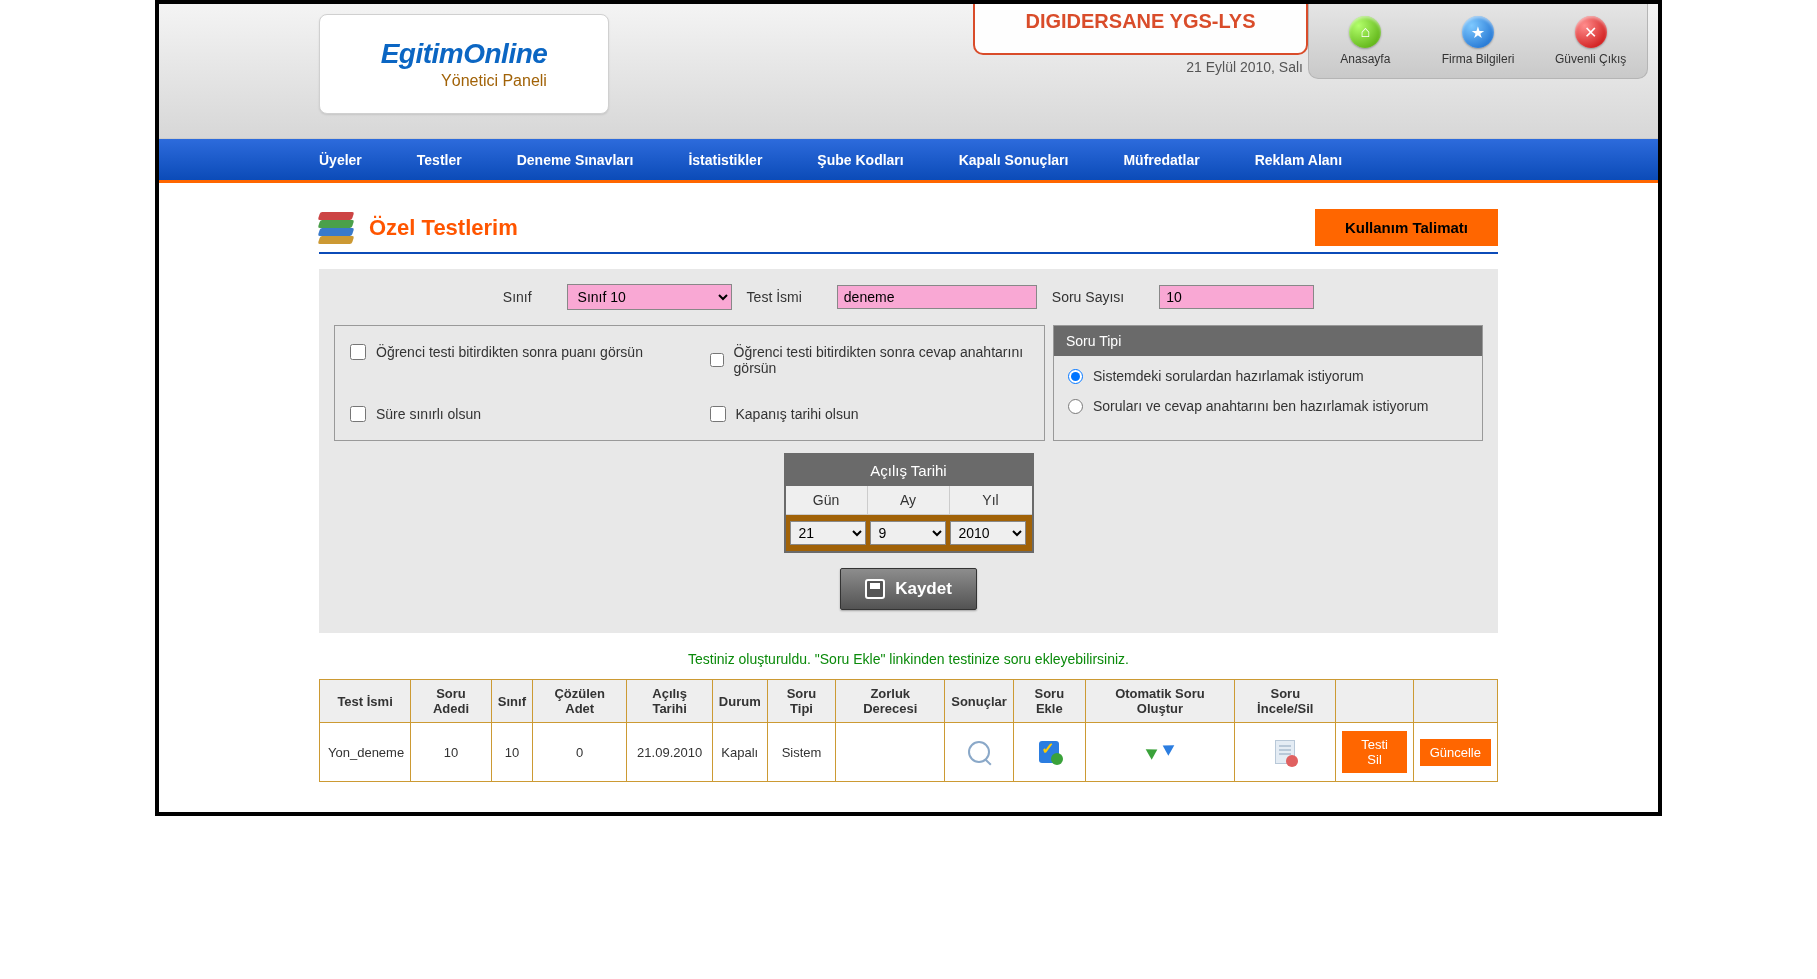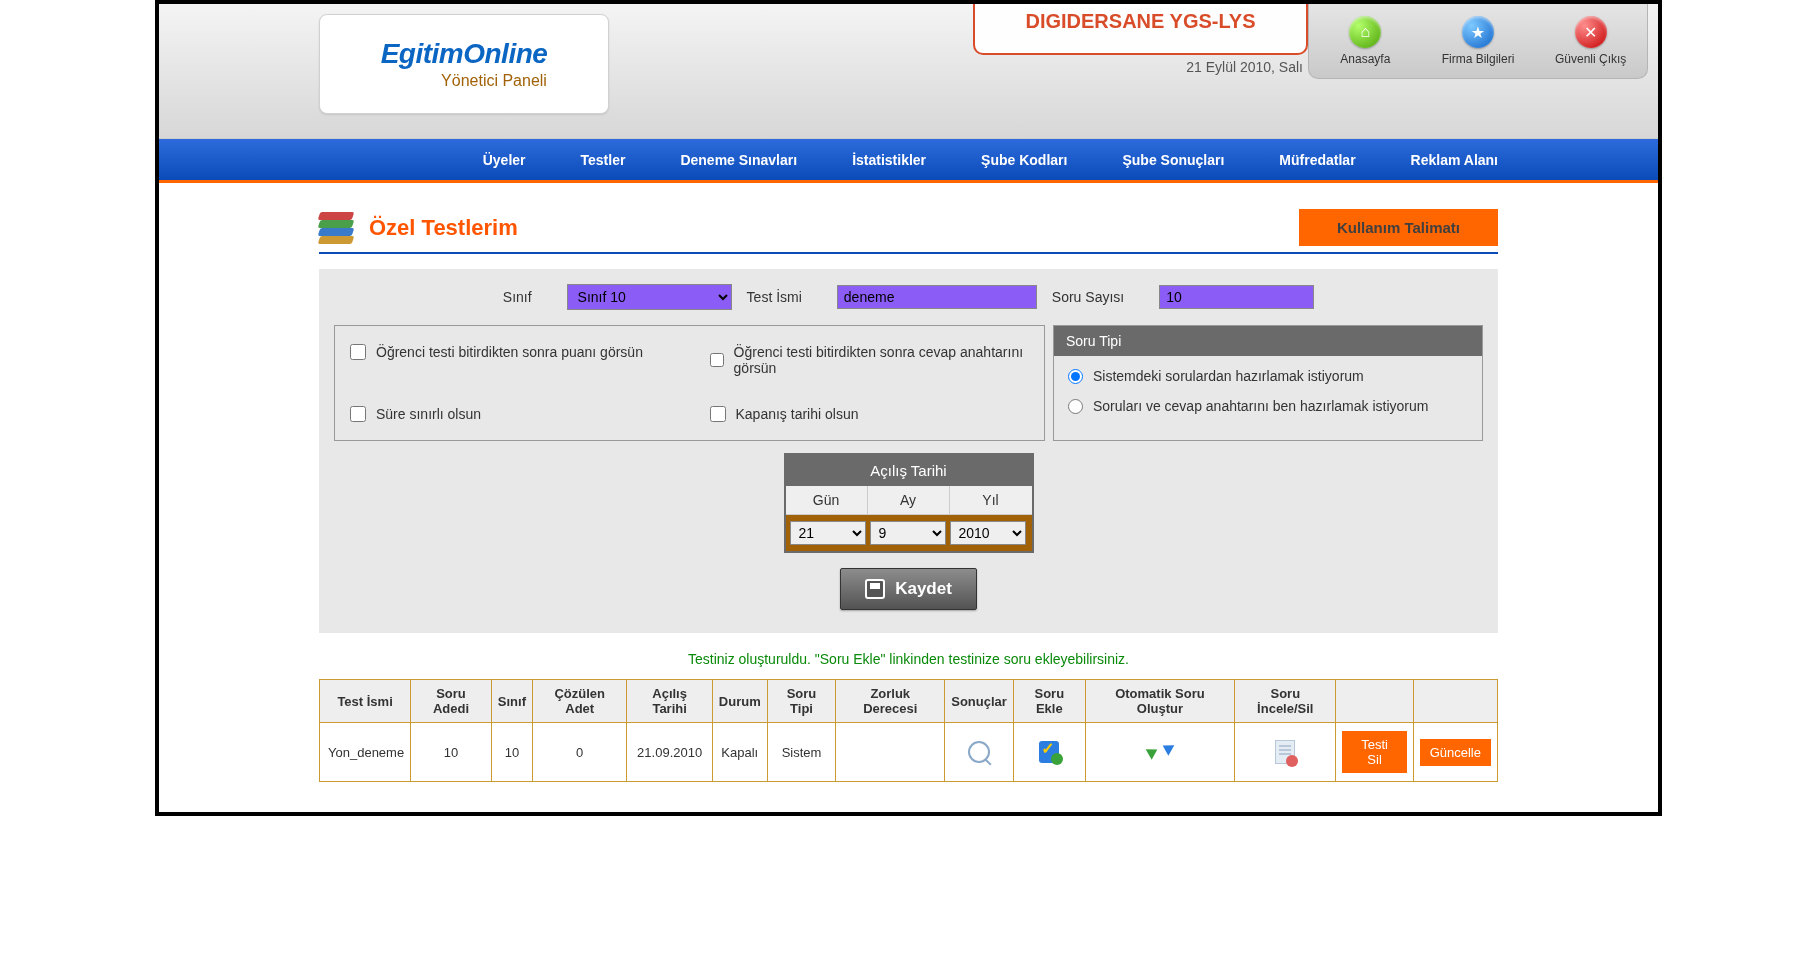--- a/index.html
+++ b/index.html
@@ -13,39 +13,39 @@
 .company-badge { position: absolute; left: 0; top: 0; right: 345px; height: 51px; border: 2px solid #d94c2a; border-bottom-left-radius: 10px; border-bottom-right-radius: 10px; border-top: none; text-align: center; font-size: 20px; font-weight: bold; color: #d94c2a; line-height: 34px; background: #fefefe; }
 .date-text { position: absolute; right: 350px; top: 55px; font-size: 14px; color: #555; }
 .quick-buttons { position: absolute; right: 5px; top: 0; width: 340px; height: 75px; background: linear-gradient(#e5e5e5, #c9c9c9); border: 1px solid #b5b5b5; border-top: none; border-bottom-left-radius: 10px; border-bottom-right-radius: 10px; display: flex; }
 .qbtn { flex: 1; display: flex; flex-direction: column; align-items: center; justify-content: center; gap: 4px; cursor: pointer; }
 .qbtn-icon { width: 32px; height: 32px; border-radius: 50%; display: flex; align-items: center; justify-content: center; font-size: 16px; color: #fff; box-shadow: 0 1px 2px rgba(0,0,0,0.3), inset 0 2px 3px rgba(255,255,255,0.5); }
 .qbtn-label { font-size: 12px; color: #333; }
 .ic-home { background: radial-gradient(circle at 30% 30%, #b3ff6b, #4aa002); }
 .ic-star { background: radial-gradient(circle at 30% 30%, #7ec9ff, #0d62c9); }
 .ic-exit { background: radial-gradient(circle at 30% 30%, #ff8c8c, #c40000); }
 
-.main-nav { background: linear-gradient(#2d6bdc, #0b4bb8); height: 44px; display: flex; align-items: center; padding: 0 160px; gap: 55px; border-bottom: 3px solid #ff6600; justify-content: flex-end; }
+.main-nav { background: linear-gradient(#2d6bdc, #0b4bb8); height: 44px; display: flex; align-items: center; padding: 0 160px; gap: 55px; border-bottom: 3px solid #ff6600; }
 .main-nav a { color: #fff; font-weight: bold; font-size: 14px; text-decoration: none; cursor: pointer; }
 
 .content { padding: 20px 160px 30px; }
 .page-title-row { display: flex; align-items: center; justify-content: space-between; border-bottom: 2px solid #0b4bb8; padding: 6px 0; margin-bottom: 15px; }
 .page-title-left { display: flex; align-items: center; gap: 10px; }
 .books-icon { width: 40px; height: 32px; position: relative; }
 .books-icon .b { position: absolute; width: 34px; height: 8px; border-radius: 2px; transform: skewX(-18deg); }
 .books-icon .b1 { bottom: 0; background: #c93; }
 .books-icon .b2 { bottom: 8px; background: #3a7acb; }
 .books-icon .b3 { bottom: 16px; background: #4aa04a; }
 .books-icon .b4 { bottom: 24px; background: #c44; }
 .page-title { font-size: 22px; font-weight: bold; color: #ff5500; }
-.usage-btn { background: #ff6600; color: #404040; font-size: 15px; font-weight: bold; padding: 10px 38px; border: none; cursor: pointer; }
+.usage-btn { background: #ff6600; color: #000000; font-size: 15px; font-weight: bold; padding: 10px 30px; border: none; cursor: pointer; }
 
 .form-block { background: #e8e8e8; padding: 15px; }
 .form-row1 { display: flex; align-items: center; justify-content: center; gap: 15px; margin-bottom: 15px; }
 .form-row1 label { font-size: 14px; color: #333; }
-.form-row1 select, .form-row1 input[type=text] { font-size: 14px; padding: 3px 6px; border: 1px solid #888; background: #8b5cf6; margin-left: 20px; }
+.form-row1 select, .form-row1 input[type=text] { font-size: 14px; padding: 3px 6px; border: 1px solid #888; background: #f9a8d4; margin-left: 20px; }
 .sel-sinif { width: 165px; }
 .inp-test { width: 200px; }
 .inp-count { width: 155px; }
 
 .options-row { display: flex; gap: 8px; }
 .opt-left { flex: 1; border: 1px solid #999; padding: 18px 15px; display: grid; grid-template-columns: 1fr 1fr; row-gap: 30px; column-gap: 40px; align-items: start; }
 .opt-left label { display: flex; align-items: center; gap: 10px; font-size: 14px; color: #333; }
 .opt-left input[type=checkbox] { width: 16px; height: 16px; }
 .opt-right { width: 430px; border: 1px solid #999; }
 .opt-right-head { background: #6a6a6a; color: #fff; font-size: 14px; padding: 7px 12px; }
@@ -116,21 +116,21 @@
       </div>
     </div>
   </div>
 
   <div class="main-nav">
     <a>Üyeler</a>
     <a>Testler</a>
     <a>Deneme Sınavları</a>
     <a>İstatistikler</a>
     <a>Şube Kodları</a>
-    <a>Şube Sonuçları</a>
+    <a>Kapalı Sonuçları</a>
     <a>Müfredatlar</a>
     <a>Reklam Alanı</a>
   </div>
 
   <div class="content">
     <div class="page-title-row">
       <div class="page-title-left">
         <div class="books-icon">
           <div class="b b1"></div>
             <div class="b b2"></div>

